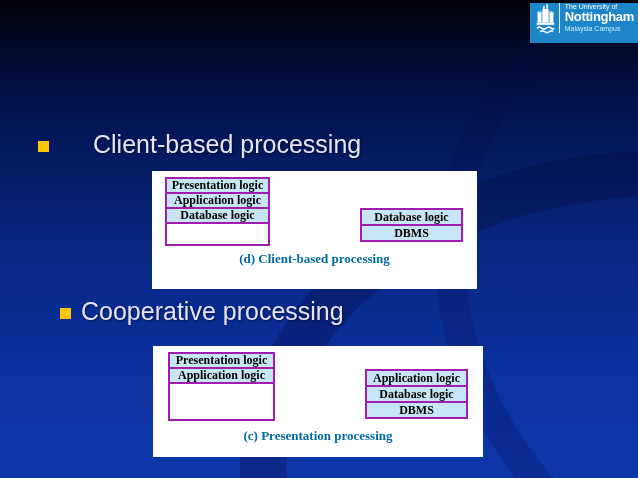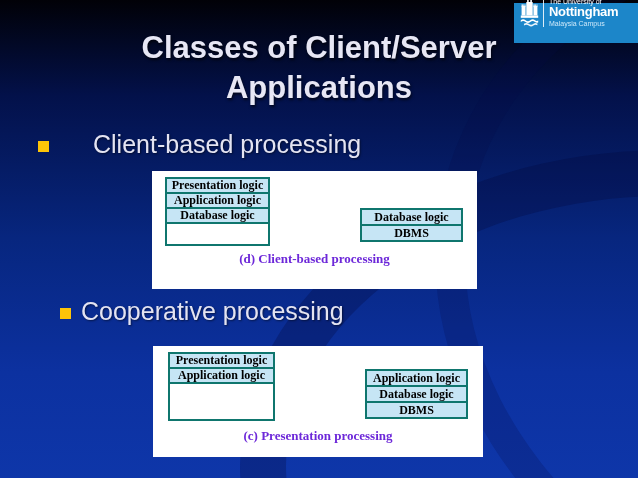--- a/index.html
+++ b/index.html
@@ -6,50 +6,50 @@
   .slide{
     position:relative;width:638px;height:478px;overflow:hidden;
     background:linear-gradient(180deg,#010107 0%,#03114a 20%,#07267f 50%,#0c31a0 78%,#0e36a9 100%);
     font-family:"Liberation Sans",sans-serif;
   }
   
   .swirl{position:absolute;border-radius:50%;pointer-events:none;}
   .swirl.s1{width:760px;height:540px;left:240px;top:150px;border:46px solid rgba(2,8,58,0.28);}
   .swirl.s2{width:900px;height:700px;left:430px;top:-80px;border:30px solid rgba(4,12,70,0.20);transform:rotate(14deg);}
   
-  .logo{position:absolute;top:3px;right:0;width:124px;height:40px;display:flex;align-items:flex-end;padding:0 4px 16px 6px;box-sizing:border-box;}
+  .logo{position:absolute;top:3px;right:0;width:108px;height:40px;display:flex;align-items:flex-start;padding:0 4px 0 6px;box-sizing:border-box;}
   .logo .castle{width:19px;height:31px;flex:0 0 auto;}
   .logo .divider{width:1px;height:30px;background:rgba(255,255,255,0.85);margin:0 5px 0 4px;}
   .logo .ltext{display:flex;flex-direction:column;line-height:1.05;}
   .logo .lt1{font-size:7px;color:#ffffff;}
   .logo .lt2{font-size:13px;font-weight:700;color:#ffffff;letter-spacing:-0.3px;}
   .logo .lt3{font-size:7px;color:#cde9fa;margin-top:1px;}
   
   .title{
     position:absolute;top:28px;left:0;width:100%;text-align:center;
     font-size:31px;font-weight:700;line-height:1.28;
     text-shadow:1px 2px 3px rgba(0,0,0,0.65);
   }
   
   .bullet-row{position:absolute;display:flex;align-items:flex-start;}
   .bullet-sq{width:11px;height:11px;margin-top:12px;flex:0 0 auto;}
   .bullet-label{margin-left:10px;font-size:25px;line-height:1.2;text-shadow:1px 1px 2px rgba(0,0,0,0.5);}
   
   .panel{position:absolute;background:#ffffff;}
   .stack{position:absolute;}
   .srow{
-    box-sizing:border-box;border:2px solid #0f766e;margin-top:-2px;
+    box-sizing:border-box;border:2px solid #a21caf;margin-top:-2px;
     display:flex;align-items:center;justify-content:center;
     font-family:"Liberation Serif",serif;font-weight:700;font-size:12px;color:#000000;
   }
   .srow:first-child{margin-top:0;}
   .srow.empty{background:#ffffff;}
   .caption{
     position:absolute;left:0;width:100%;text-align:center;
-    font-family:"Liberation Serif",serif;font-weight:700;font-size:13px;color:#6d28d9;
+    font-family:"Liberation Serif",serif;font-weight:700;font-size:13px;color:#0369a1;
   }
 </style>
 </head>
 <body>
 
 <div class="slide">
 
   <div class="swirl s1"></div>
   <div class="swirl s2"></div>
 
@@ -73,24 +73,20 @@
       </g>
     </svg>
     <div class="divider"></div>
     <div class="ltext">
       <span class="lt1">The University of</span>
       <span class="lt2">Nottingham</span>
       <span class="lt3">Malaysia Campus</span>
     </div>
   </div>
 
-  <div class="title" style="color:#e7e7f5;">
-    <div>Classes of Client/Server</div>
-    <div>Applications</div>
-  </div>
 
   <div class="bullet-row" style="left:38px;top:129px;">
     <span class="bullet-sq" style="background:#fdc408;"></span>
     <span class="bullet-label" style="color:#e4e4f2;margin-left:44px;">Client-based processing</span>
   </div>
 
   <div class="panel" style="left:152px;top:171px;width:325px;height:118px;">
     <div class="stack" style="left:13px;top:6px;width:105px;">
       <div class="srow" style="height:17px;background:#c6e5f5;">Presentation logic</div>
       <div class="srow" style="height:17px;background:#c6e5f5;">Application logic</div>

